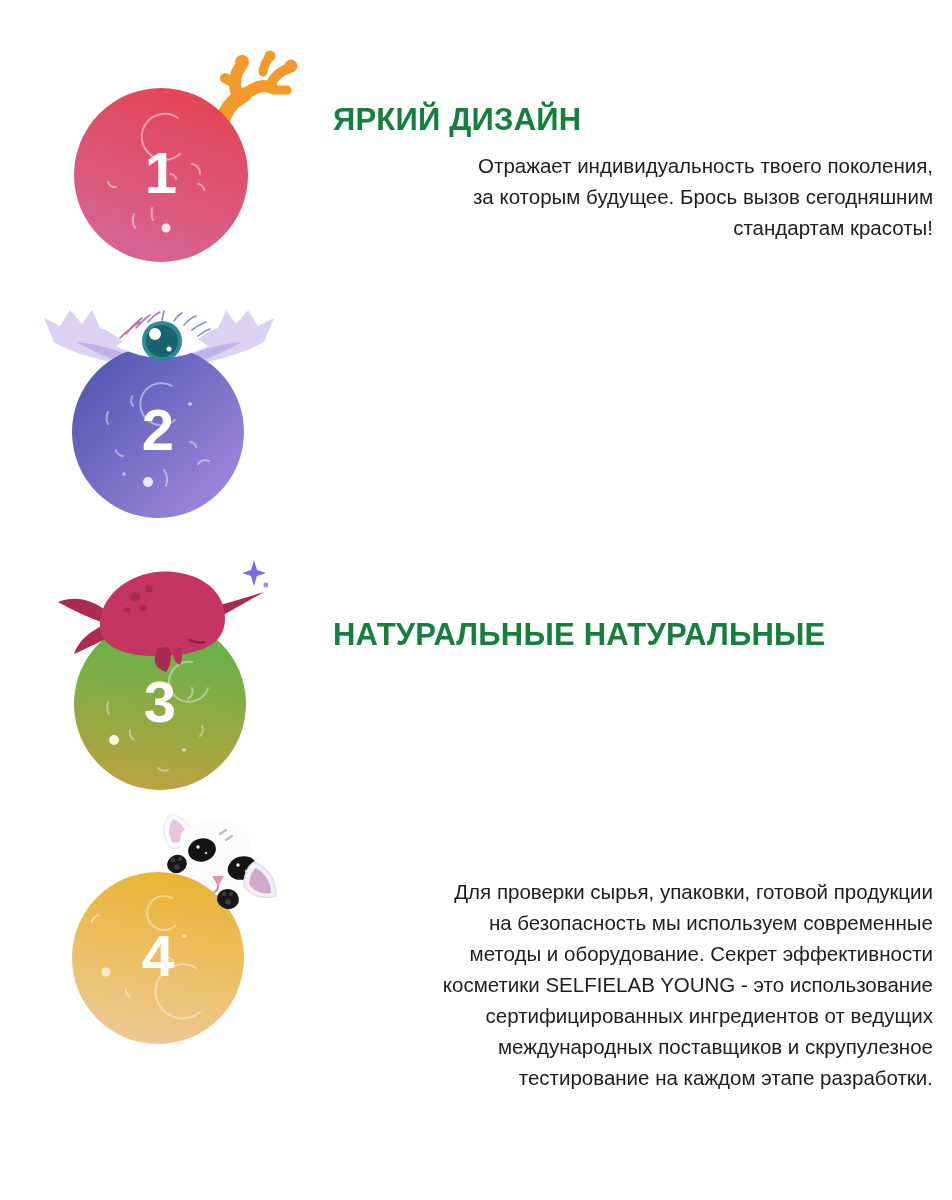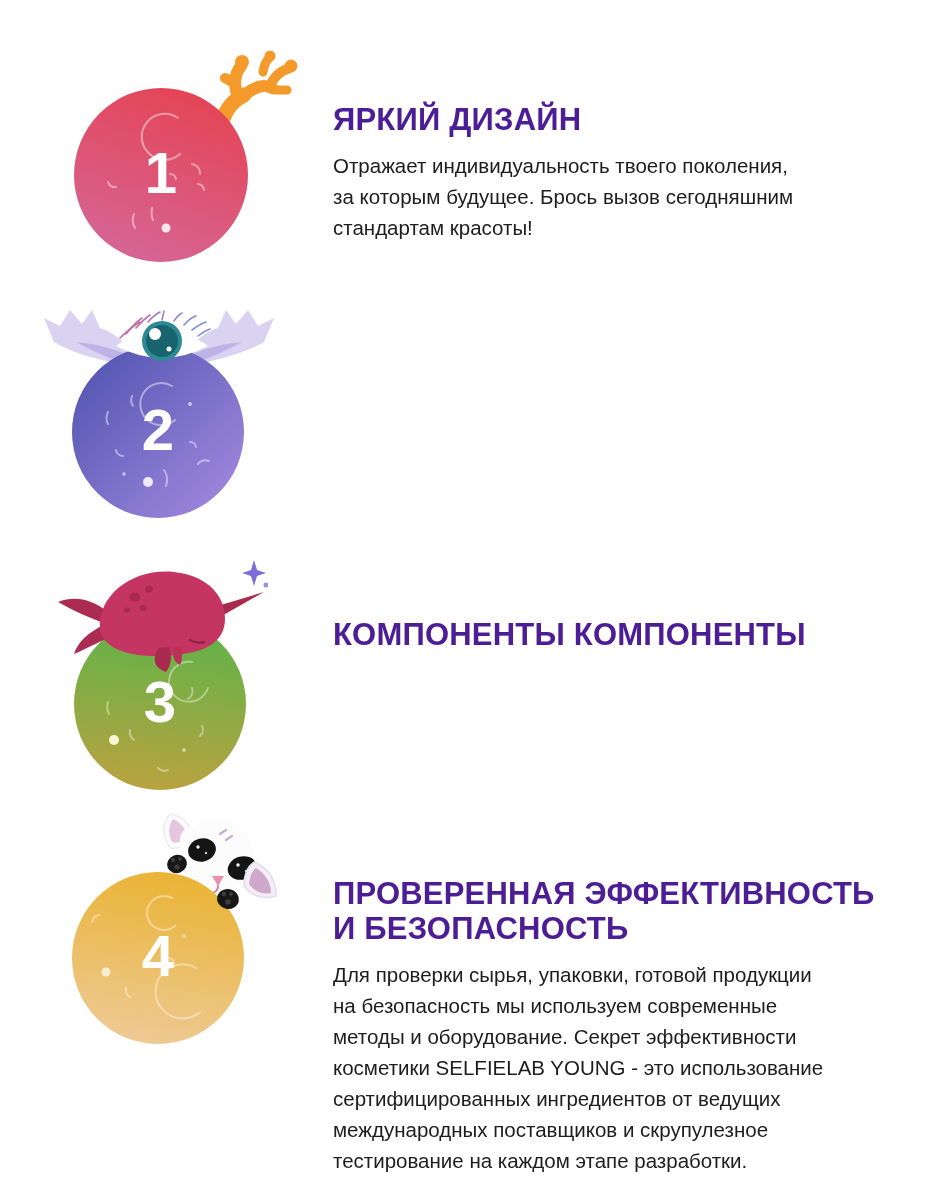--- a/index.html
+++ b/index.html
@@ -15,26 +15,26 @@
     display:flex; align-items:center; justify-content:center;
   }
   .circle svg.texture { position:absolute; left:0; top:0; width:100%; height:100%; }
   .num {
     position:relative; color:#ffffff; font-weight:bold; font-size:58px;
     line-height:1; transform:translateY(-2px);
     font-family:"Liberation Sans", sans-serif;
   }
   .txt { position:absolute; left:333px; width:600px; }
   .txt h2 {
-    font-size:31px; font-weight:bold; color:#4c1d95; letter-spacing:.2px;
+    font-size:31px; font-weight:bold; color:#15803d; letter-spacing:.2px;
     line-height:35px; margin:0 0 13px 0; white-space:pre-line;
   }
   .txt p {
     font-size:20.5px; font-weight:normal; color:#1d1d1d;
-    line-height:31px; white-space:pre-line;
+    line-height:31px; white-space:pre-line;text-align:right;
   }
   svg { display:block; }
 </style>
 </head>
 <body>
 
 <div class="canvas">
 
   <section>
 
@@ -158,21 +158,21 @@
       <path d="M116,96 C110,108 112,116 124,120 C130,112 130,102 127,95 Z" fill="#a92a50"></path>
       <path d="M132,96 C130,104 132,110 138,113 C141,107 140,100 138,95 Z" fill="#b93058"></path>
       <path d="M148,88 q8,4 14,2" stroke="#8f2344" stroke-width="2.5" fill="none" stroke-linecap="round"></path>
       <g>
         <path d="M212,8 L215,18 L224,21 L215,24 L212,34 L209,24 L200,21 L209,18 Z" fill="#7f6cdb"></path>
         <circle cx="224" cy="33" r="2.5" fill="#9b8ce6"></circle>
       </g>
     </svg>
 
     <div class="txt" style="top:617px;">
-      <h2>КОМПОНЕНТЫ КОМПОНЕНТЫ</h2>
+      <h2>НАТУРАЛЬНЫЕ НАТУРАЛЬНЫЕ</h2>
     </div>
   </section>
 
   <section>
 
     <svg class="abs" style="left:150px;top:806px;" width="130" height="120" viewBox="0 0 130 120">
       <path d="M20,42 C12,30 12,18 20,8 C32,10 40,18 44,30 C36,40 28,44 20,42 Z" fill="#fbfafc" stroke="#ececf2" stroke-width="1.5"></path>
       <path d="M22,36 C18,28 18,20 23,13 C30,16 35,22 38,30 C32,36 26,38 22,36 Z" fill="#e4c6de"></path>
       <circle cx="66" cy="50" r="37" fill="#fcfcfd"></circle>
       <circle cx="44" cy="34" r="14" fill="#fcfcfd"></circle>
@@ -212,22 +212,20 @@
       <circle cx="23" cy="54" r="2.2" fill="#3d3d3d"></circle>
       <circle cx="30" cy="53" r="2" fill="#3d3d3d"></circle>
       <circle cx="27" cy="61" r="2.6" fill="#3d3d3d"></circle>
       <ellipse cx="78" cy="93" rx="11" ry="10" transform="rotate(12 78 93)" fill="#171717"></ellipse>
       <circle cx="74" cy="88" r="2.2" fill="#3d3d3d"></circle>
       <circle cx="81" cy="88" r="2" fill="#3d3d3d"></circle>
       <circle cx="78" cy="96" r="2.8" fill="#3d3d3d"></circle>
     </svg>
 
     <div class="txt" style="top:876px;">
-      <h2>ПРОВЕРЕННАЯ ЭФФЕКТИВНОСТЬ
-И БЕЗОПАСНОСТЬ</h2>
       <p>Для проверки сырья, упаковки, готовой продукции
 на безопасность мы используем современные
 методы и оборудование. Секрет эффективности
 косметики SELFIELAB YOUNG - это использование
 сертифицированных ингредиентов от ведущих
 международных поставщиков и скрупулезное
 тестирование на каждом этапе разработки.</p>
     </div>
   </section>
 

